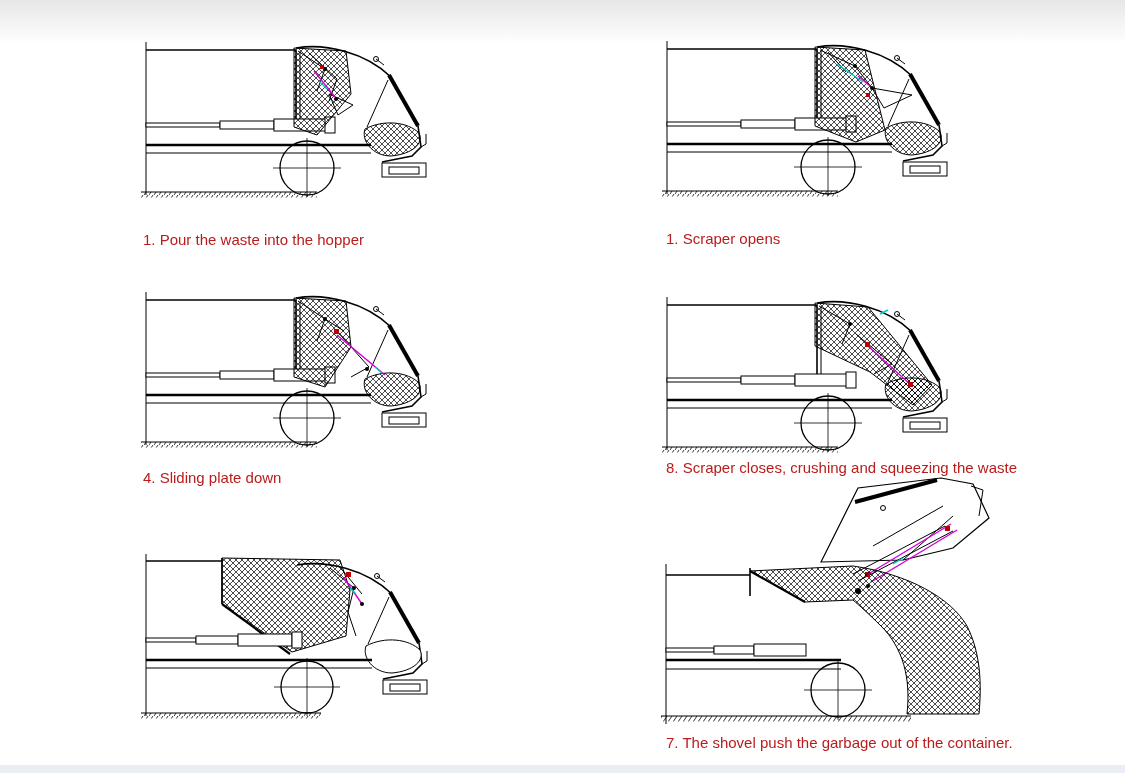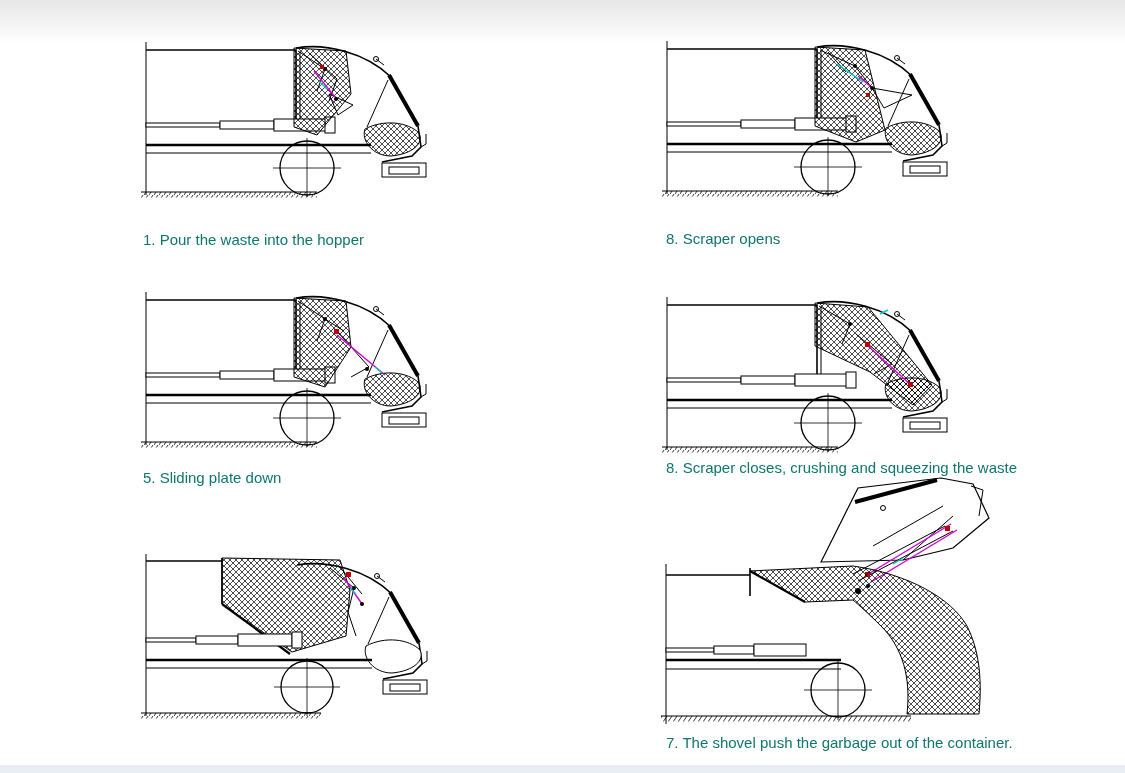--- a/index.html
+++ b/index.html
@@ -2,21 +2,21 @@
 <html><head>
 <meta charset="utf-8">
 <style>
   html,body{margin:0;padding:0;background:#fff;}
   #page{position:relative;width:1125px;height:773px;background:#ffffff;overflow:hidden;
         font-family:"Liberation Sans",sans-serif;}
   #top-fade{position:absolute;left:0;top:0;width:1125px;height:44px;
         background:linear-gradient(#e7e7e7,#ffffff);pointer-events:none;}
   #bottom-strip{position:absolute;left:0;top:765px;width:1125px;height:8px;background:#e9eef5;}
   .panel{position:absolute;}
-  .cap{position:absolute;color:#0f766e;font-size:15px;line-height:19px;white-space:pre-line;}
+  .cap{position:absolute;color:#b91c1c;font-size:15px;line-height:19px;white-space:pre-line;}
   svg{display:block;}
   .ln{stroke:#000;fill:none;stroke-width:1;}
   .ln2{stroke:#000;fill:none;stroke-width:1.6;}
   .bold{stroke:#000;stroke-width:2.6;}
   .thick{stroke:#000;stroke-width:4;}
   .mag{stroke:#d400d4;stroke-width:1.4;}
   .cyn{stroke:#00c8c8;stroke-width:1.4;}
   .waste{fill:url(#hWaste);stroke:#000;stroke-width:1;}
   .whitebox{fill:#fff;stroke:#000;stroke-width:1;}
 </style>
@@ -103,41 +103,41 @@
         <path d="M212,50 L252,57 L224,70 Z"></path>
         <path d="M168,14 L186,34"></path>
       </g>
       <line class="cyn" x1="177" y1="26" x2="203" y2="44"></line>
       <line class="mag" x1="198" y1="38" x2="210" y2="48"></line>
       <circle cx="195" cy="28" r="2" fill="#000"></circle>
       <circle cx="212" cy="50" r="2" fill="#000"></circle>
       <rect x="206" y="55" width="4" height="4" fill="#c00000"></rect>
     </svg>
   </div>
-  <div class="cap" style="left:666px;top:229px;width:360px">8. Scraper opens</div>
+  <div class="cap" style="left:666px;top:229px;width:360px">1. Scraper opens</div>
 
   <div class="panel" style="left:139px;top:289px">
     <svg width="292" height="162" viewBox="0 0 292 162">
       <use href="#chassisStd"></use>
       <use href="#tgShell"></use>
       <use href="#tgTrough"></use>
       <path class="waste" d="M155,9 L207,12 L212,58 L186,98 L155,88 Z"></path>
       <g class="ln">
         <path d="M159,12 L186,30 L178,52"></path>
         <path d="M186,30 L205,42"></path>
         <path d="M196,40 L230,78 L212,88"></path>
       </g>
       <line class="mag" x1="198" y1="46" x2="246" y2="86"></line>
       <rect x="195" y="40" width="5" height="5" fill="#c00000"></rect>
       <line class="cyn" x1="236" y1="78" x2="243" y2="84"></line>
       <circle cx="186" cy="30" r="2" fill="#000"></circle>
       <circle cx="228" cy="80" r="2" fill="#000"></circle>
     </svg>
   </div>
-  <div class="cap" style="left:143px;top:468px;width:360px">5. Sliding plate down</div>
+  <div class="cap" style="left:143px;top:468px;width:360px">4. Sliding plate down</div>
 
   <div class="panel" style="left:660px;top:294px">
     <svg width="292" height="162" viewBox="0 0 292 162">
       <use href="#chassisStd"></use>
       <use href="#tgShell"></use>
       <use href="#tgTrough"></use>
       <path class="waste" d="M155,9 L208,13 L272,91 L253,111 L210,78 L155,52 Z"></path>
       <g class="ln">
         <path d="M159,12 L190,30 L182,50"></path>
         <path d="M196,40 L232,70 L214,80"></path>

